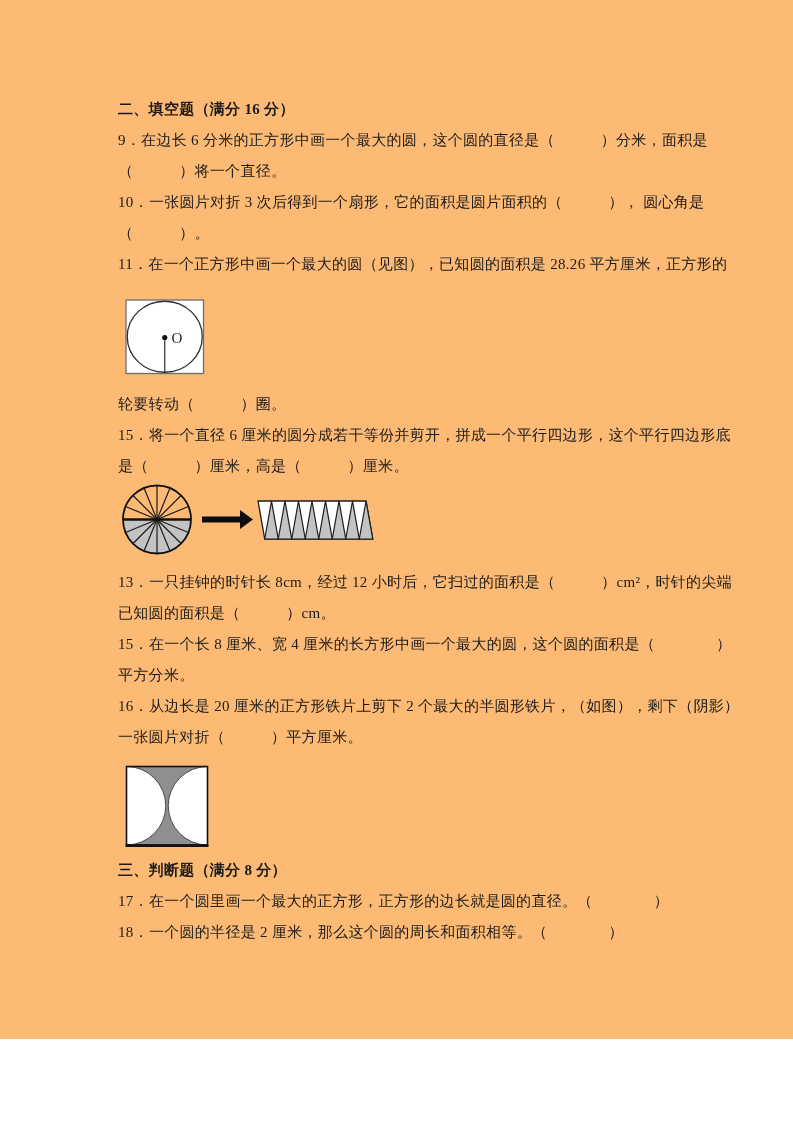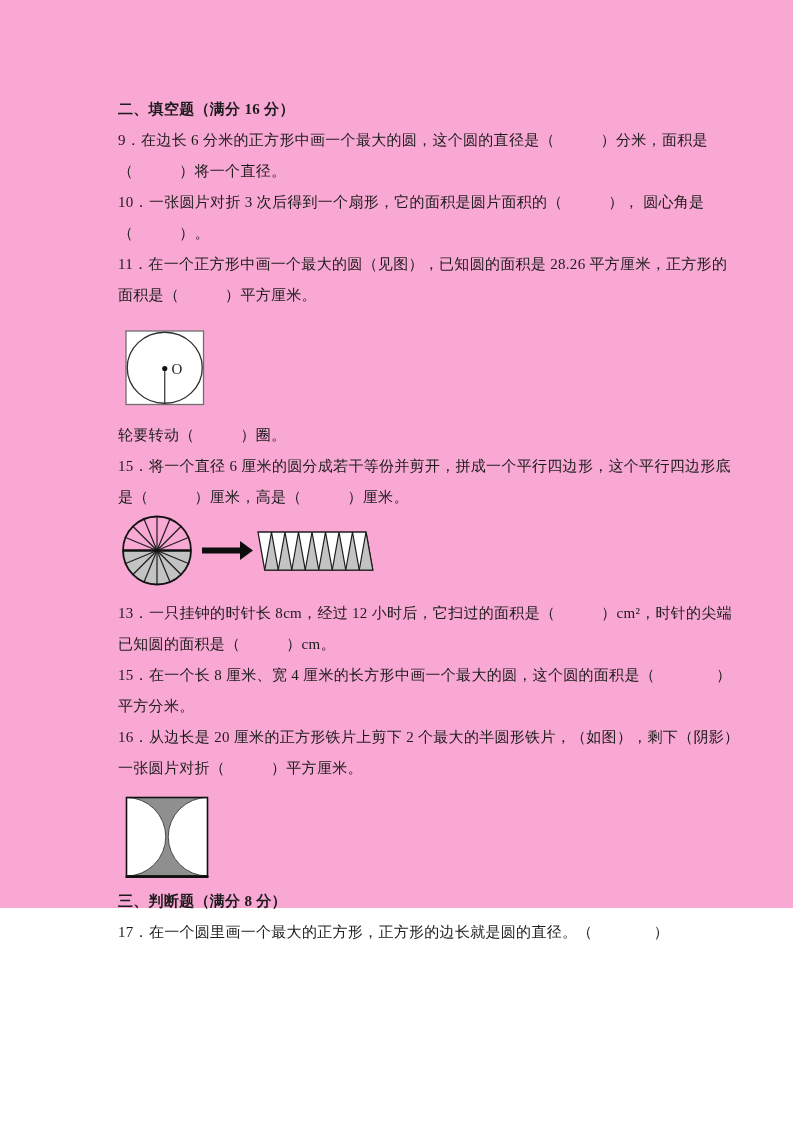--- a/index.html
+++ b/index.html
@@ -10,23 +10,23 @@
   body {
     width: 793px;
     height: 1122px;
     overflow: hidden;
     font-family: "Liberation Serif", "DejaVu Serif", serif;
     color: #1b1b1b;
   }
   .sheet {
     box-sizing: border-box;
     width: 793px;
-    height: 908px;
+    height: 1039px;
     padding: 94px 56px 0 118px;
-    background: #f9a8d4;
+    background: #fdba74;
   }
   .line {
     font-size: 15px;
     line-height: 31px;
     height: 31px;
     white-space: pre;
     letter-spacing: 0.3px;
   }
   .heading {
     font-weight: 700;
@@ -57,21 +57,20 @@
   <div>
     <div class="line heading">二、填空题（满分 16 分）</div>
 
     <div class="line">9．在边长 6 分米的正方形中画一个最大的圆，这个圆的直径是（　　　）分米，面积是</div>
     <div class="line">（　　　）将一个直径。</div>
 
     <div class="line">10．一张圆片对折 3 次后得到一个扇形，它的面积是圆片面积的（　　　）， 圆心角是</div>
     <div class="line">（　　　）。</div>
 
     <div class="line">11．在一个正方形中画一个最大的圆（见图），已知圆的面积是 28.26 平方厘米，正方形的</div>
-    <div class="line">面积是（　　　）平方厘米。</div>
 
     <svg class="figure fig-inscribed" width="80" height="76" viewBox="0 0 80 76">
       <rect x="1" y="1" width="77.5" height="73.5" fill="#ffffff" stroke="#6e6e6e" stroke-width="1.3"></rect>
       <ellipse cx="39.75" cy="37.75" rx="37.5" ry="35.5" fill="none" stroke="#2e2e2e" stroke-width="1.3"></ellipse>
       <line x1="39.75" y1="38.5" x2="39.75" y2="73" stroke="#2e2e2e" stroke-width="1.2"></line>
       <circle cx="39.75" cy="38.5" r="2.6" fill="#111111"></circle>
       <text class="o-label" x="46.5" y="44">O</text>
     </svg>
 
     <div class="line">轮要转动（　　　）圈。</div>
@@ -133,15 +132,16 @@
       <path d="M1.5,1.5 A39.25,39.25 0 0 1 1.5,80 Z" fill="#ffffff" stroke="#4a4a4a" stroke-width="1"></path>
       <path d="M82.5,1.5 A39.25,39.25 0 0 0 82.5,80 Z" fill="#ffffff" stroke="#4a4a4a" stroke-width="1"></path>
       <rect x="1.5" y="1.5" width="81" height="78.5" fill="none" stroke="#111111" stroke-width="1.6"></rect>
       <line x1="0.5" y1="80.8" x2="83.5" y2="80.8" stroke="#111111" stroke-width="2.4"></line>
     </svg>
   </div>
 
   <div>
     <div class="line heading">三、判断题（满分 8 分）</div>
     <div class="line">17．在一个圆里画一个最大的正方形，正方形的边长就是圆的直径。（　　　　）</div>
+    <div class="line">18．一个圆的半径是 2 厘米，那么这个圆的周长和面积相等。（　　　　）</div>
   </div>
 
 </div>
 
 </body></html>

